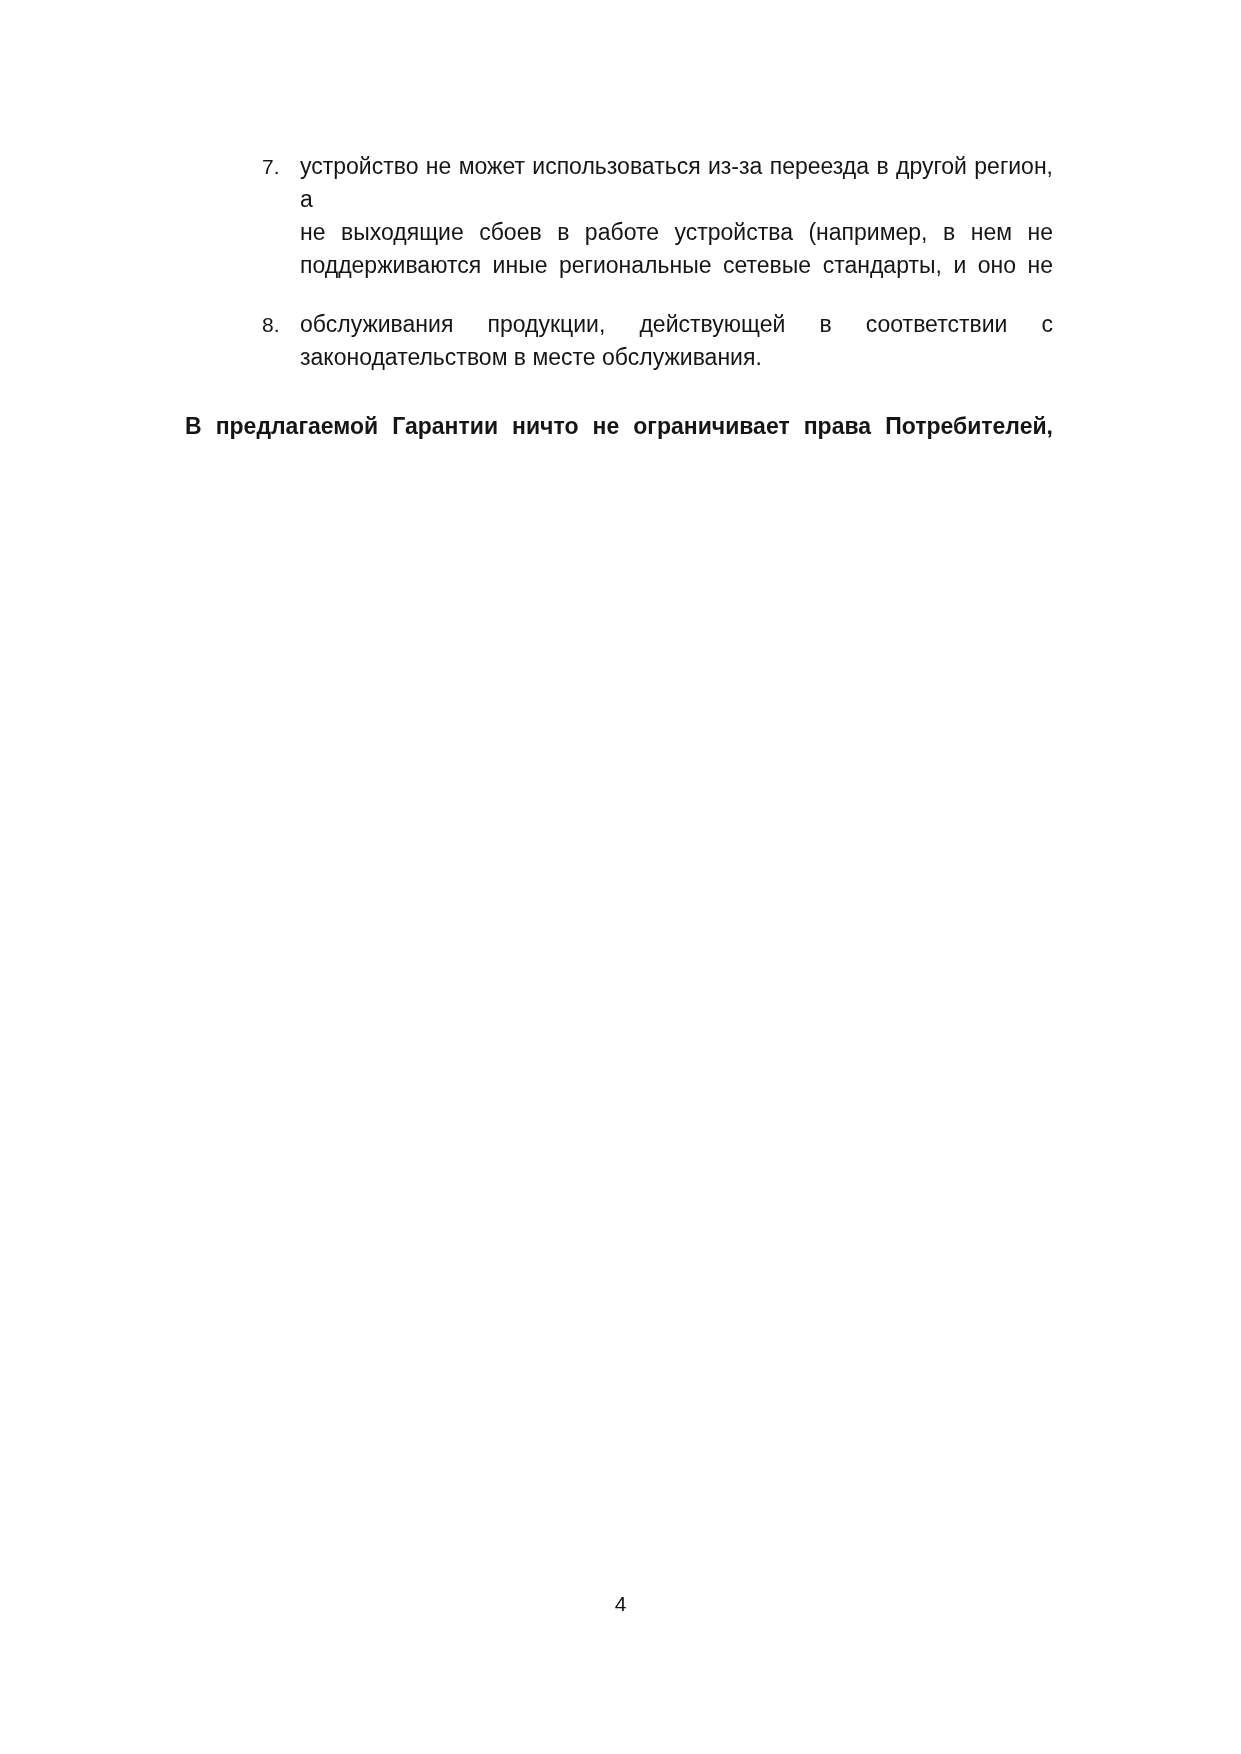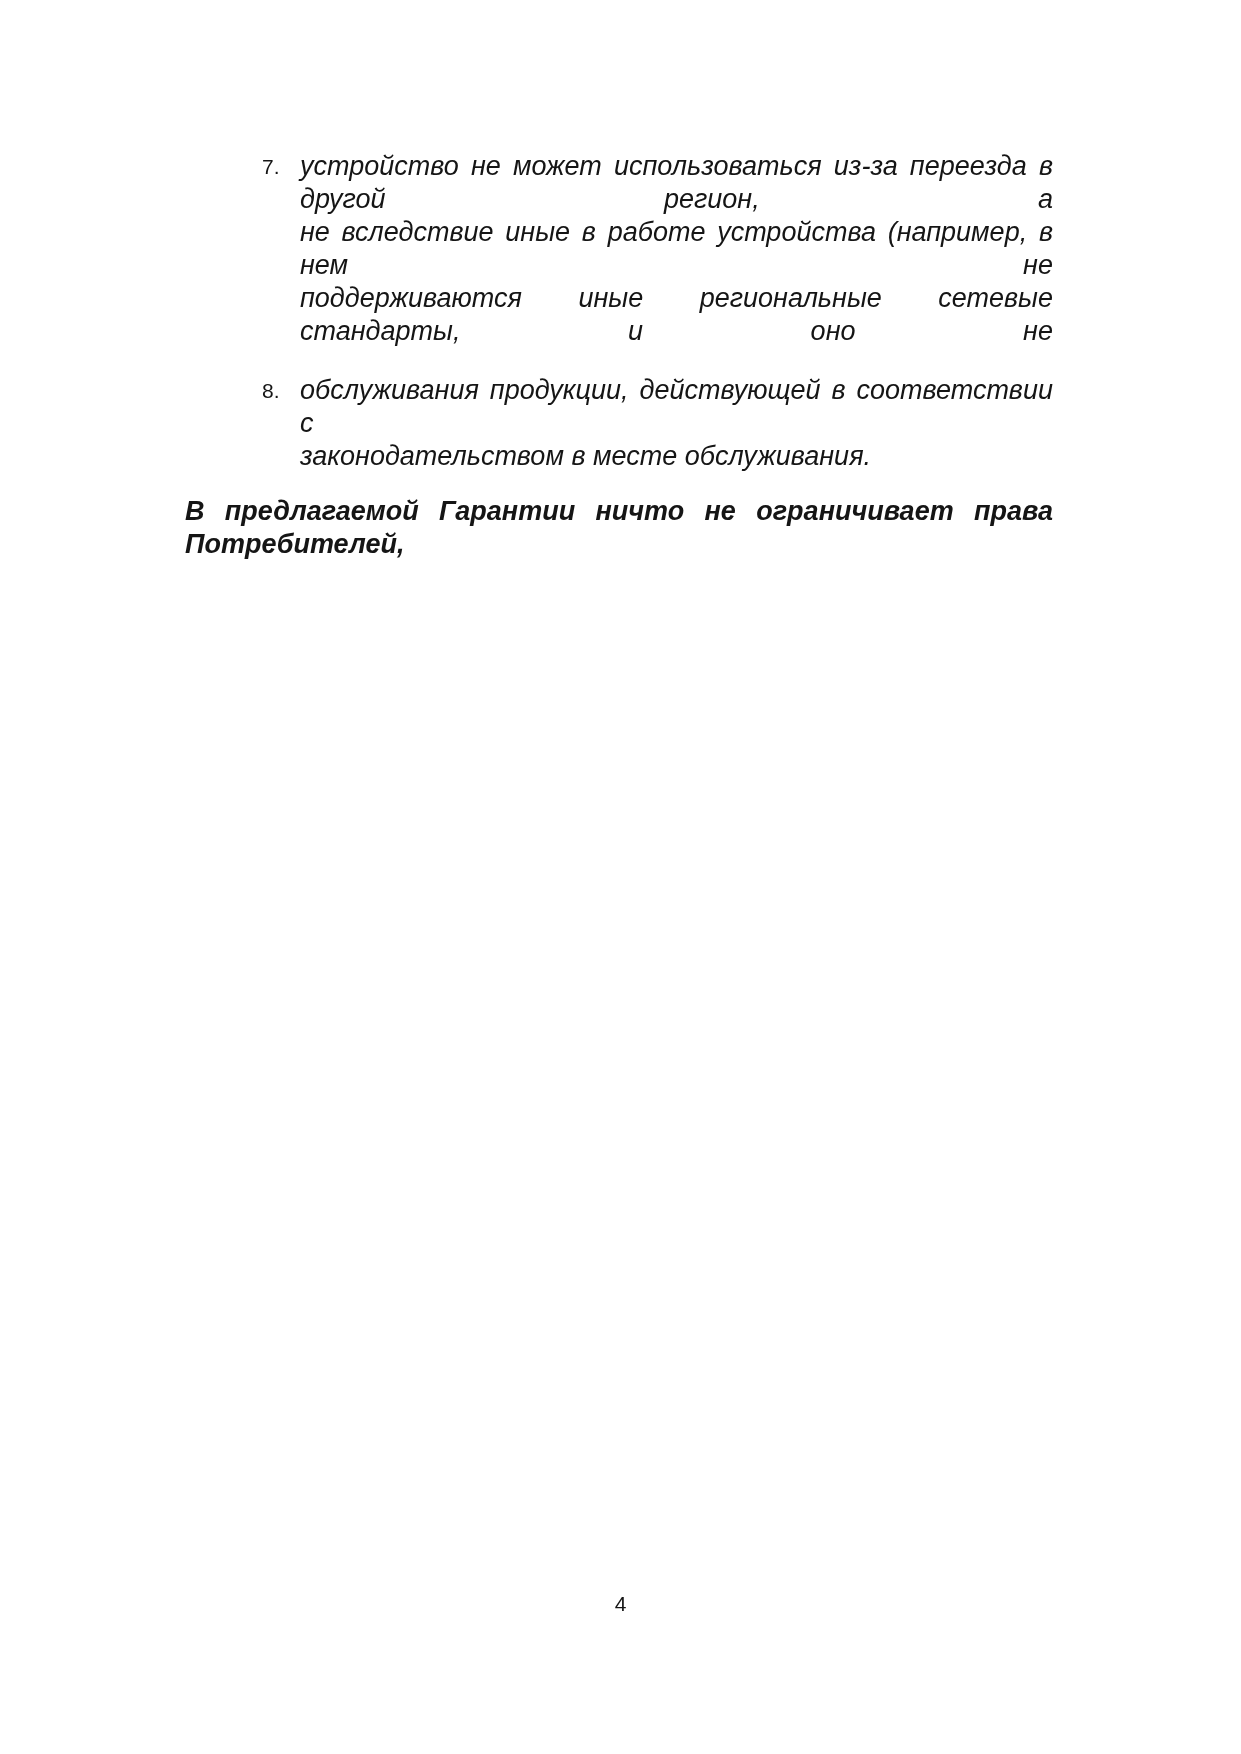--- a/index.html
+++ b/index.html
@@ -16,25 +16,24 @@
     font-family: "Liberation Sans", sans-serif;
     overflow: hidden;
   }
   .body-text {
     position: absolute;
     left: 185px;
     width: 868px;
     top: 150px;
   }
   .line {
-    font-size: 27px;
+    font-size: 23px;
     line-height: 33px;
     text-align: left;
     white-space: normal;
-    font-style: italic;
   }
   
   .j {
     text-align: justify;
     text-align-last: justify;
   }
   .list-item {
     position: relative;
     padding-left: 115px; 
   }
@@ -42,21 +41,21 @@
     position: absolute;
     left: 77px;          
     top: 0;
     font-size: 21px;
     line-height: 33px;
   }
   .list-item.second {
     margin-top: 26px;
   }
   .closing {
-    margin-top: 22px;
+    margin-top: 36px;
   }
   .closing .line {
     font-weight: bold;
   }
   .page-footer {
     position: absolute;
     left: 0;
     top: 1587px;
     width: 1241px;
     text-align: center;
@@ -70,21 +69,21 @@
 <body>
 
 <div class="page">
 
   <section class="body-text">
 
     <div class="list-item">
       <span class="item-number">7.</span>
       <div class="item-lines">
         <div class="line j">устройство не может использоваться из-за переезда в другой регион, а</div>
-        <div class="line j">не вследствие иные в работе устройства (например, в нем не</div>
+        <div class="line j">не выходящие сбоев в работе устройства (например, в нем не</div>
         <div class="line j">поддерживаются иные региональные сетевые стандарты, и оно не</div>
       </div>
     </div>
 
     <div class="list-item second">
       <span class="item-number">8.</span>
       <div class="item-lines">
         <div class="line j">обслуживания продукции, действующей в соответствии с</div>
         <div class="line">законодательством в месте обслуживания.</div>
       </div>

